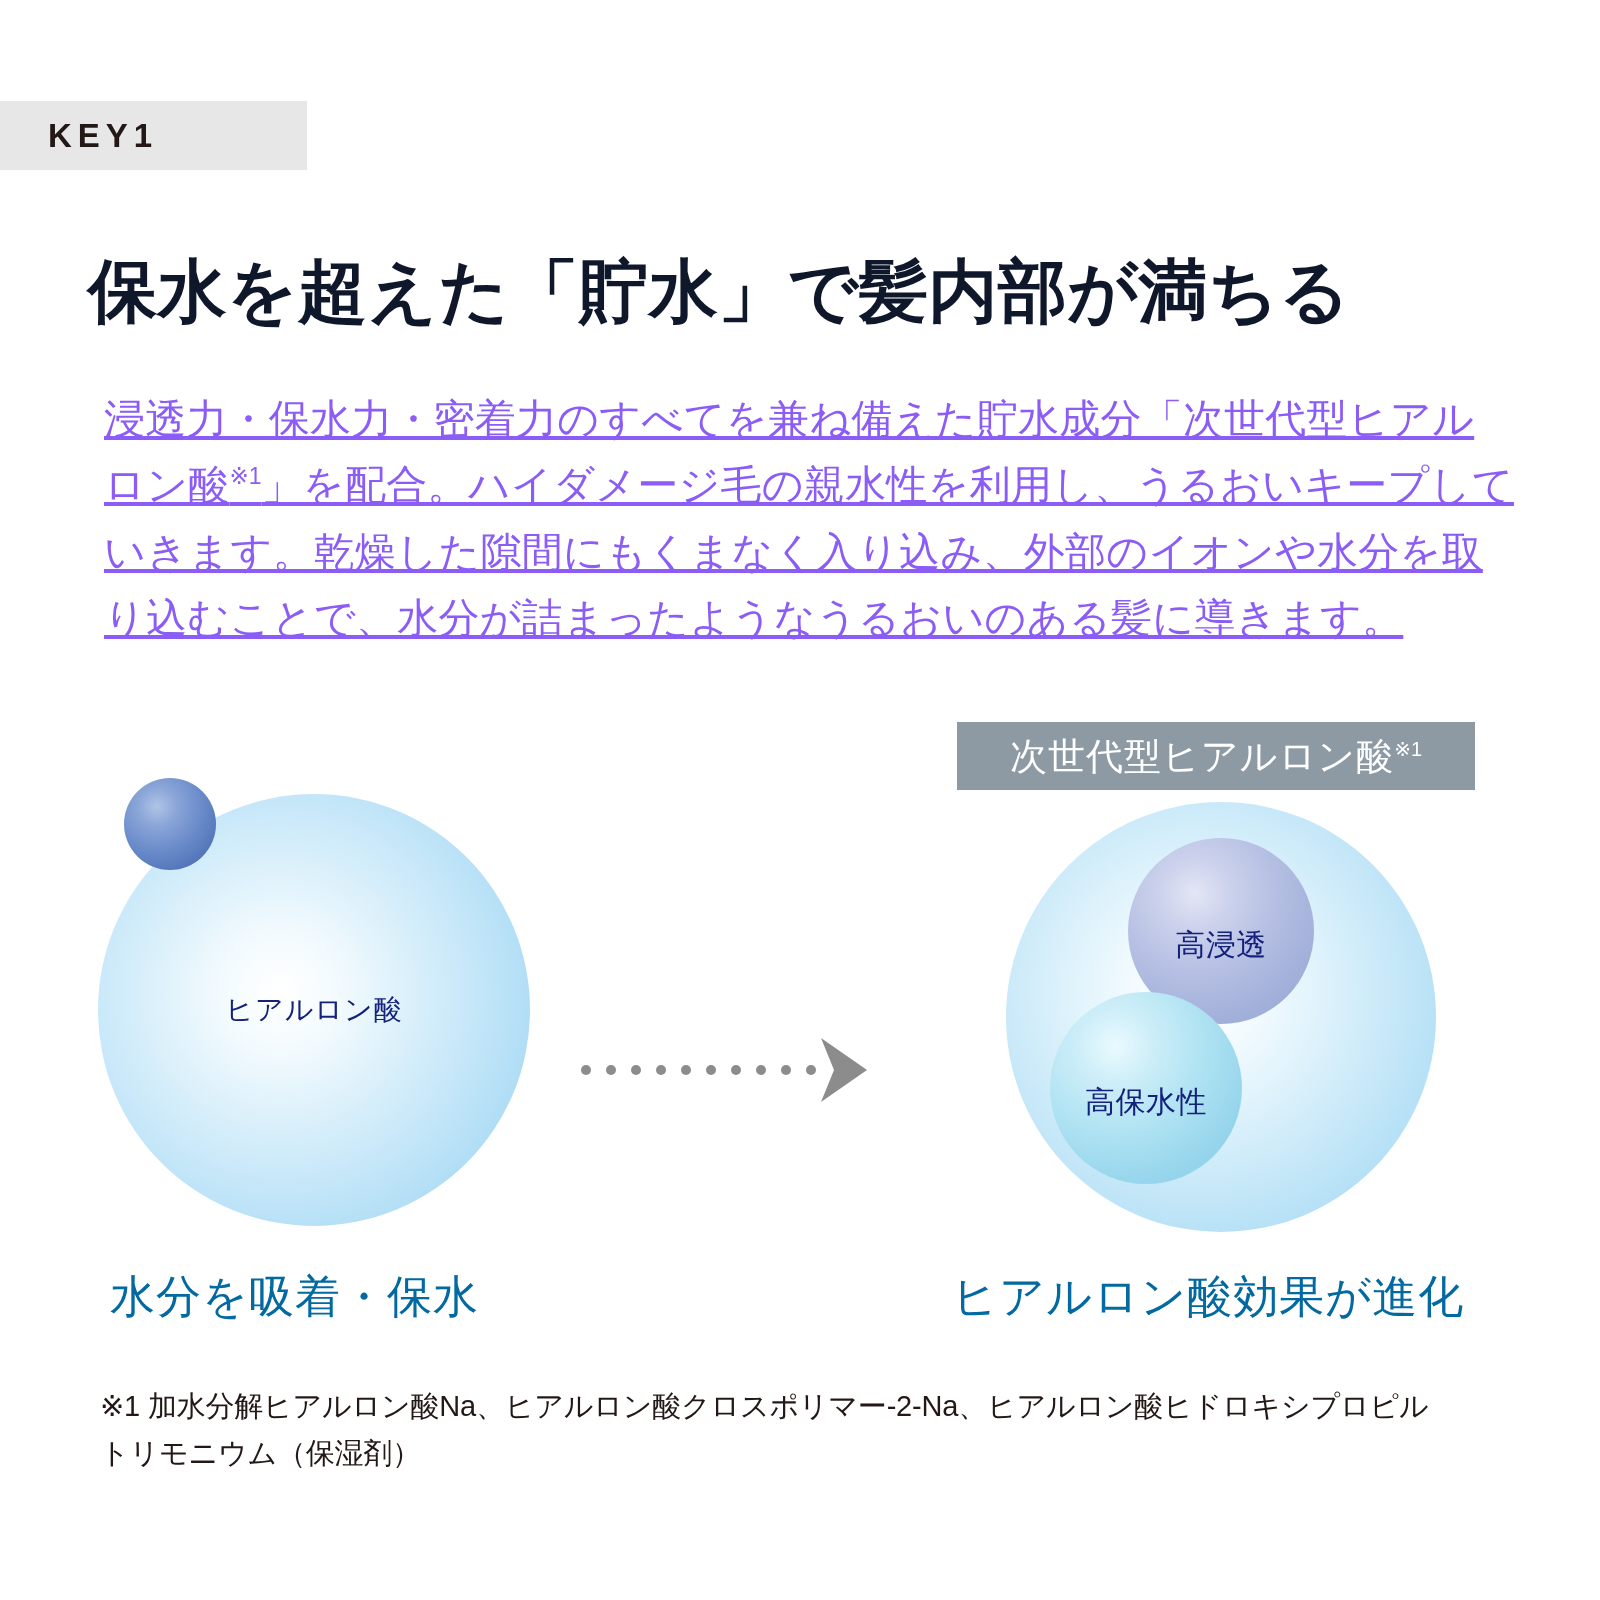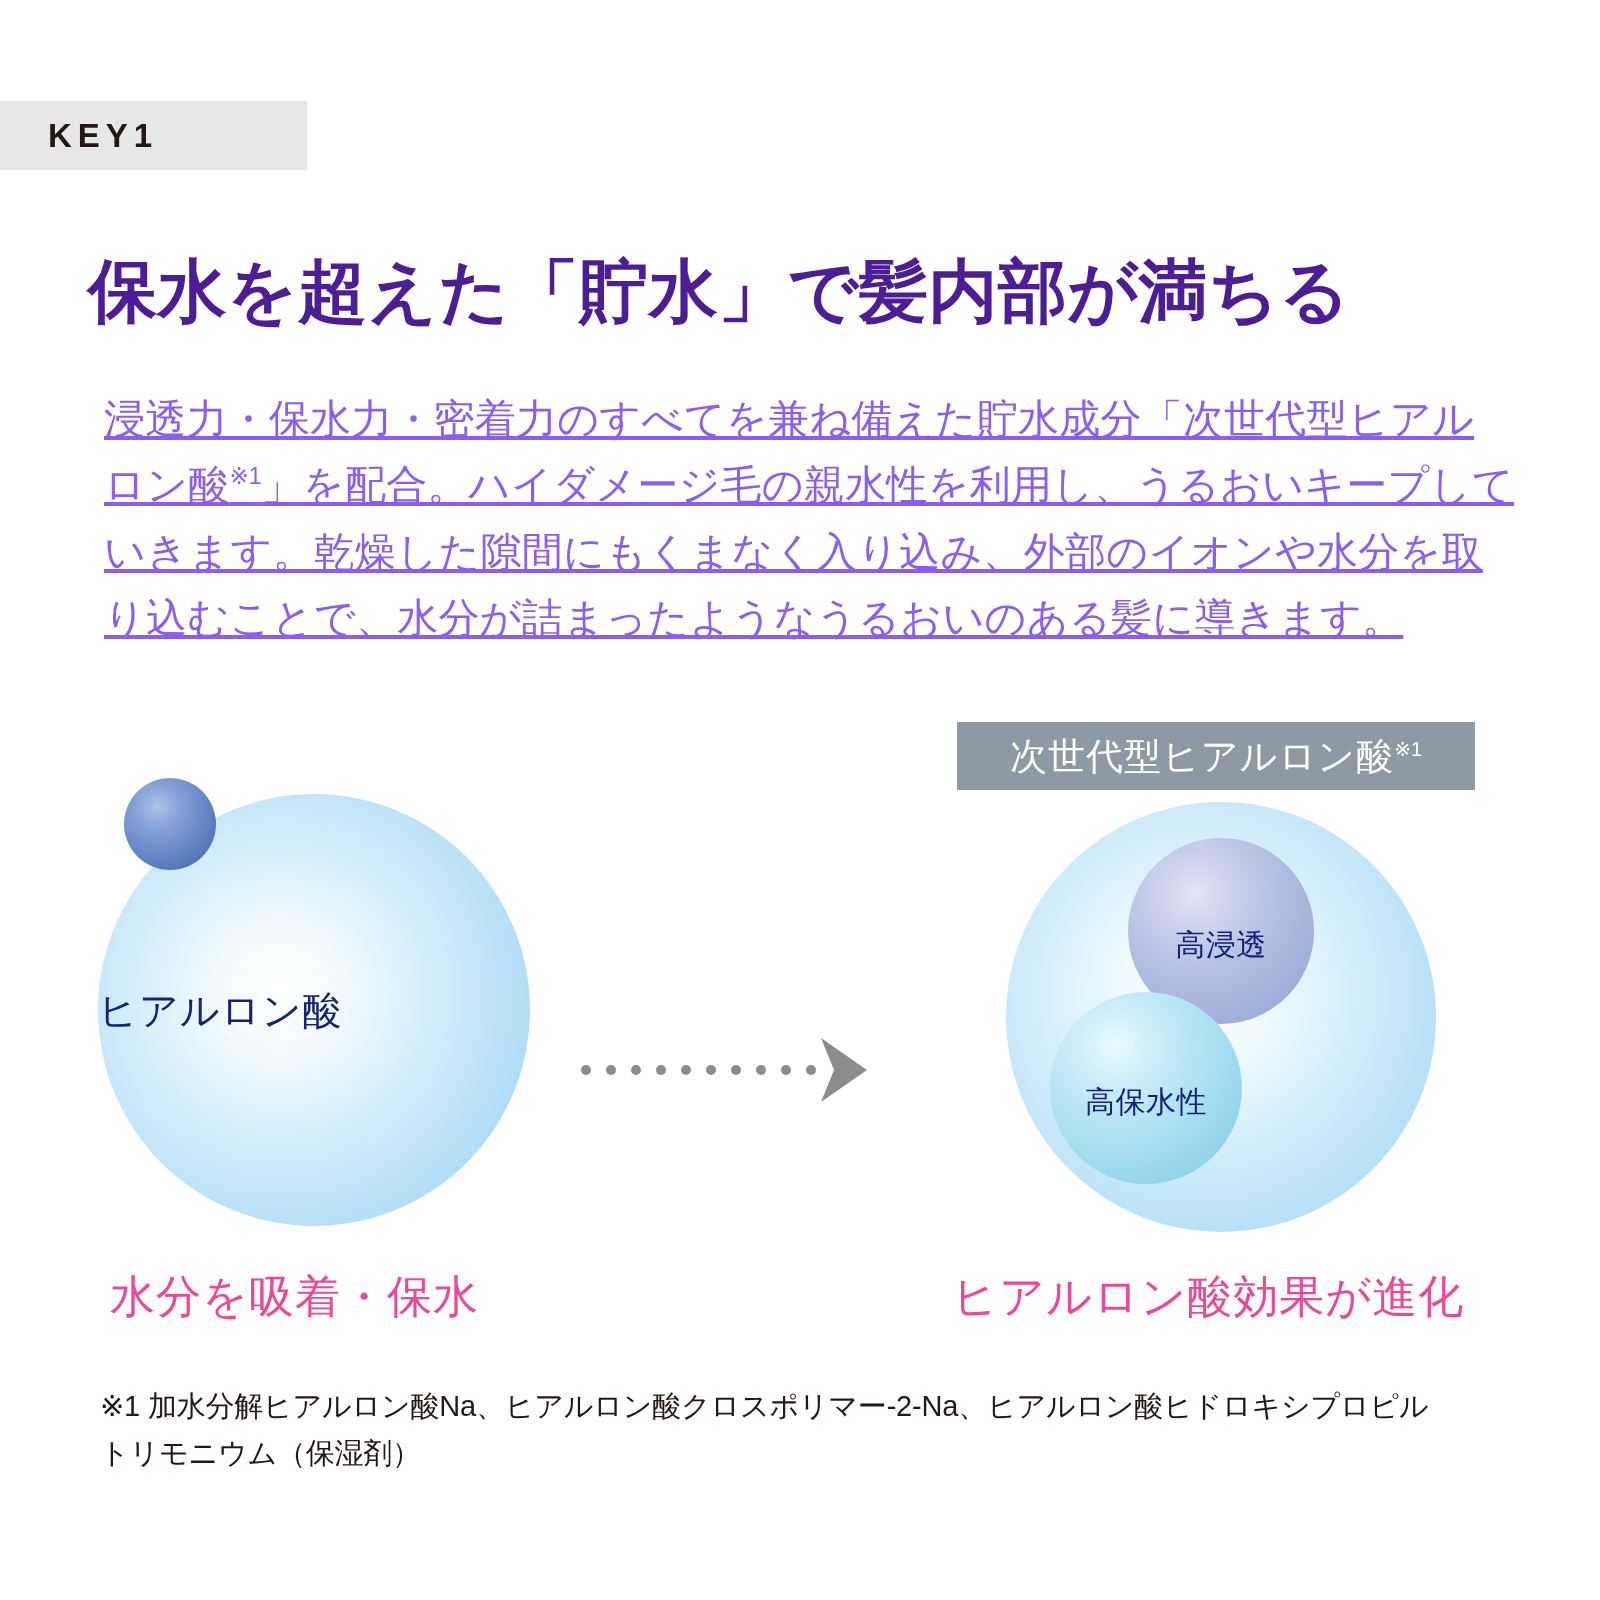--- a/index.html
+++ b/index.html
@@ -38,21 +38,21 @@
   }
 
   
   .headline {
     position: absolute;
     left: 88px;
     top: 208px;
     font-size: 69px;
     font-weight: bold;
     letter-spacing: 0.5px;
-    color: #4c1d95;
+    color: #0f172a;
     line-height: 1.1;
     white-space: nowrap;
   }
 
   
   .body-copy {
     position: absolute;
     left: 104px;
     top: 345px;
     width: 1412px;
@@ -93,22 +93,22 @@
         #bfe4f8 62%,
         #a4d8f3 84%,
         #93cfef 100%);
   }
   .bubble-left-label {
     position: absolute;
     left: 0;
     right: 0;
     top: 50%;
     transform: translateY(-50%);
-    text-align: left;
-    font-size: 39px;
+    text-align: center;
+    font-size: 28px;
     color: #15227c;
     letter-spacing: 1px;
     line-height: 1;
   }
 
   
   .bubble-satellite {
     position: absolute;
     left: 124px;
     top: 88px;
@@ -202,21 +202,21 @@
         #c9eeea 20%,
         #a4e0dd 48%,
         #8bd3d3 74%,
         #83cdcf 100%);
   }
 
   
   .caption {
     position: absolute;
     font-size: 45px;
-    color: #ec4899;
+    color: #0369a1;
     letter-spacing: 1px;
     line-height: 1;
     white-space: nowrap;
   }
   .caption-left  { left: 110px;  top: 584px; }
   .caption-right { left: 952px;  top: 584px; }
 
   
   .banner {
     position: absolute;

